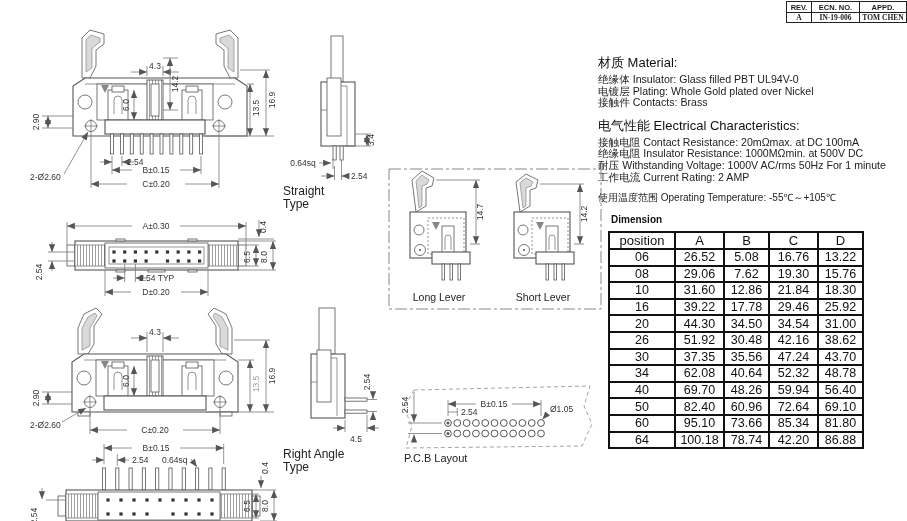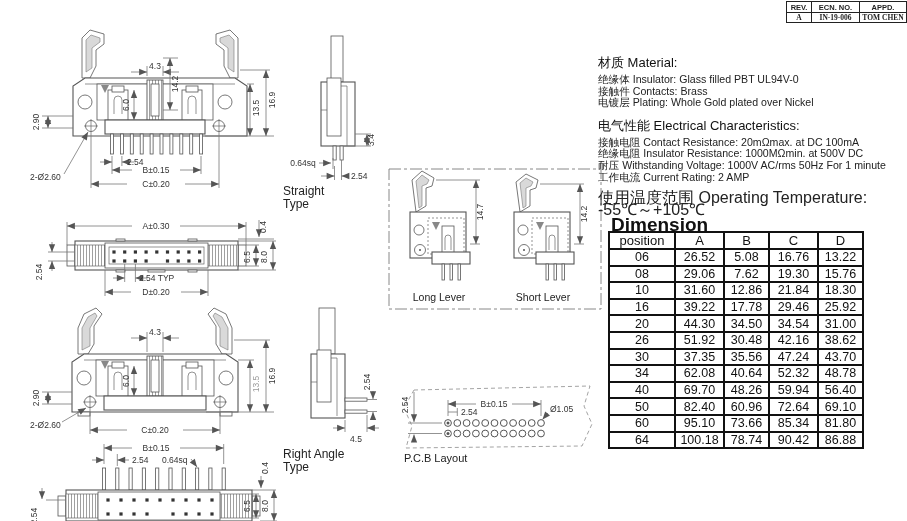--- a/index.html
+++ b/index.html
@@ -18,23 +18,23 @@
   .db { stroke:#777; stroke-width:0.8; fill:none; marker-start:url(#aw); marker-end:url(#aw); }
   text.t  { font-size:8.5px; fill:#333; }
   text.tg { font-size:8.5px; fill:#999; }
   text.cap{ font-size:10.5px; fill:#222; }
   .caption { position:absolute; text-align:left; font-size:12px; line-height:13px; color:#222; }
   
   .specs { position:absolute; left:598px; top:54px; width:306px; }
   .specs .hd { font-size:13px; color:#111; margin-bottom:2px; }
   .specs .ln { font-size:10.6px; line-height:11.6px; color:#222; }
   .specs .hd2 { margin-top:8px; }
-  .specs .temp { margin-top:9px; font-size:16px; }
+  .specs .temp { margin-top:9px; font-size:10px; }
   
-  .dim-title { position:absolute; left:611px; top:214px; font-size:19px; font-weight:600; color:#111; }
+  .dim-title { position:absolute; left:611px; top:214px; font-size:10px; font-weight:600; color:#111; }
   table.dim { position:absolute; left:608px; top:231px; border-collapse:collapse; }
   table.dim th, table.dim td { border:2px solid #111; text-align:center; font-weight:normal;
       font-size:12.5px; height:16.6px; padding:0 2px; color:#111; }
   table.dim th { font-size:13px; }
   .cw0{width:66px}.cw1{width:49px}.cw2{width:45px}.cw3{width:49px}.cw4{width:45px}
   
   table.rev { position:absolute; left:786px; top:1px; border-collapse:collapse; }
   table.rev th, table.rev td { border:1px solid #222; text-align:center; padding:0 2px; }
   table.rev th { font-size:7.5px; font-weight:bold; height:11px;margin-top:13px; }
   table.rev td { font-size:7.5px; height:10px; font-family:"Liberation Serif", serif; font-weight:bold; }
@@ -497,22 +497,22 @@
     <text class="t" x="67" y="37">2.54</text>
     <text class="t" x="156" y="34">Ø1.05</text>
     <line class="de" x1="154" y1="35" x2="148.5" y2="41.5"></line>
   </g>
 </svg>
 <div class="caption" style="left:404px;top:452px;width:150px;font-size:11px">P.C.B Layout</div>
 
 <div class="specs">
   <div class="hd">材质 Material:</div>
   <div class="ln">绝缘体 Insulator: Glass filled PBT UL94V-0</div>
+  <div class="ln">电镀层 Plating: Whole Gold plated over Nickel</div>
   <div class="ln">接触件 Contacts: Brass</div>
-  <div class="ln">电镀层 Plating: Whole Gold plated over Nickel</div>
   <div class="hd hd2">电气性能 Electrical Characteristics:</div>
   <div class="ln">接触电阻 Contact Resistance: 20mΩmax. at DC 100mA</div>
   <div class="ln">绝缘电阻 Insulator Resistance: 1000MΩmin. at 500V DC</div>
   <div class="ln">耐压 Withstanding Voltage: 1000V AC/rms 50Hz For 1 minute</div>
   <div class="ln">工作电流 Current Rating: 2 AMP</div>
   <div class="ln temp">使用温度范围 Operating Temperature: -55℃～+105℃</div>
 </div>
 
 <div class="dim-title">Dimension</div>
 <table class="dim">
@@ -600,21 +600,21 @@
         <td>60</td>
         <td>95.10</td>
         <td>73.66</td>
         <td>85.34</td>
         <td>81.80</td>
       </tr>
       <tr>
         <td>64</td>
         <td>100.18</td>
         <td>78.74</td>
-        <td>90.42</td>
+        <td>42.20</td>
         <td>86.88</td>
       </tr>
     </tbody>
 </table>
 
 <table class="rev">
   <thead>
     <tr>
       <th class="rw0">REV.</th>
       <th class="rw1">ECN. NO.</th>

